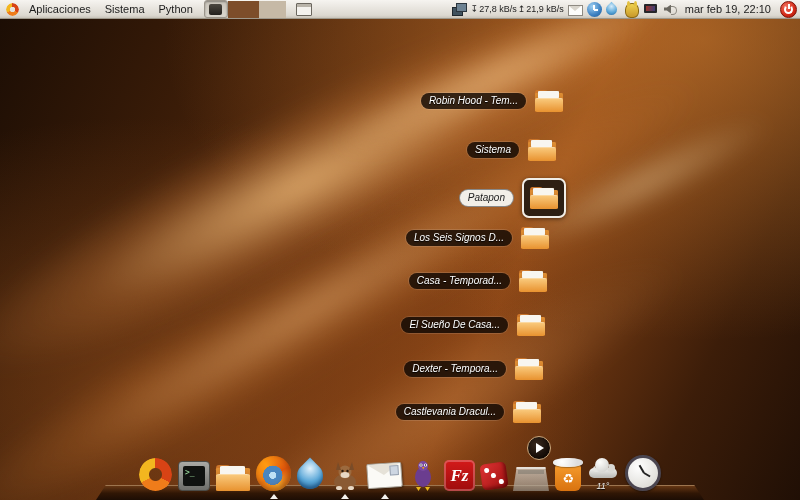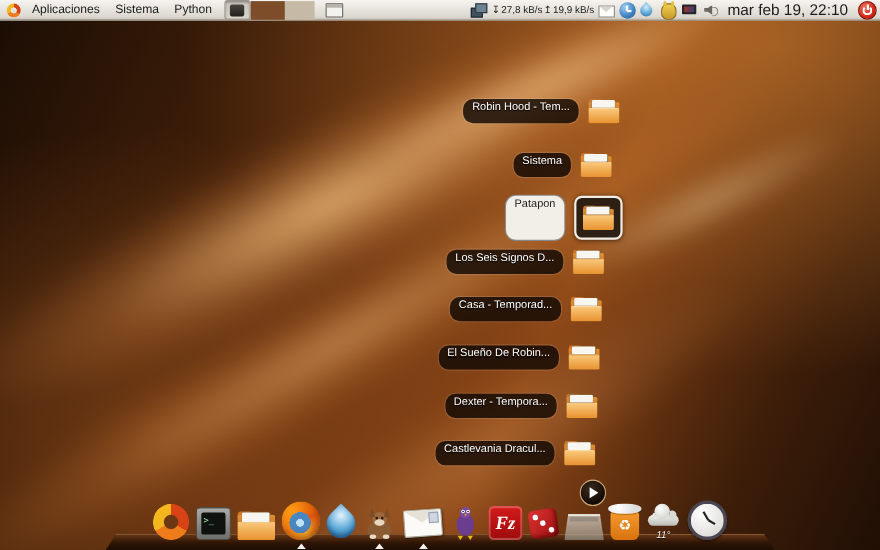--- a/index.html
+++ b/index.html
@@ -36,21 +36,21 @@
     background:linear-gradient(#c9c4ba,#dad6cd);box-shadow:inset 0 1px 2px rgba(0,0,0,.35);
     display:flex;align-items:center;justify-content:center;}
   .pressed-btn i{width:13px;height:11px;background:linear-gradient(#4a4640,#23201c);border-radius:2px;display:block;}
   .swatch{height:17px;display:inline-block;}
   .sw-brown{width:31px;background:#7d4d2a;}
   .sw-tan{width:27px;background:#c6b9a6;}
   .showdesk{width:14px;height:11px;border:1px solid #6b675f;background:#f4f2ee;margin-left:10px;position:relative;border-radius:1px;}
   .showdesk::before{content:"";position:absolute;left:0;right:0;top:0;height:3px;background:#b9b4aa;}
   .pright{position:absolute;right:0;top:0;height:18px;display:flex;align-items:center;gap:4px;padding-right:3px;}
   .net-text{font-size:9px;color:#222;display:flex;align-items:center;gap:1px;white-space:nowrap;}
-  .clock-text{font-size:14px;color:#1c1c1c;padding:0 3px;white-space:nowrap;}
+  .clock-text{font-size:11px;color:#1c1c1c;padding:0 3px;white-space:nowrap;}
   .tico{width:15px;height:15px;position:relative;display:inline-block;}
   .t-net::before{content:"";position:absolute;left:0;bottom:1px;width:9px;height:7px;background:#40525e;border:1px solid #20282e;}
   .t-net::after{content:"";position:absolute;right:0;top:1px;width:9px;height:7px;background:#6d8292;border:1px solid #2c363e;}
   .t-mail{top:1px;}
   .t-mail::before{content:"";position:absolute;left:0;top:2px;width:13px;height:9px;background:#fdfdfb;border:1px solid #8e8a82;}
   .t-mail::after{content:"";position:absolute;left:1px;top:3px;width:0;height:0;
     border-left:6px solid transparent;border-right:6px solid transparent;border-top:5px solid #d9d5cc;}
   .t-alarm{border-radius:50%;background:radial-gradient(circle at 35% 30%,#9fd0f2,#3b7fc0 60%,#1e5a94);}
   .t-alarm::before{content:"";position:absolute;left:6px;top:3px;width:2px;height:5px;background:#fff;}
   .t-alarm::after{content:"";position:absolute;left:7px;top:7px;width:4px;height:2px;background:#fff;}
@@ -73,21 +73,21 @@
   
   .folder{position:relative;}
   .folder .f-tab{position:absolute;top:0;left:0;width:45%;height:24%;background:#cf762a;border-radius:20% 30% 0 0/55% 60% 0 0;}
   .folder .f-back{position:absolute;top:12%;left:0;right:0;bottom:0;background:linear-gradient(#df8f34,#bd651c);border-radius:6%;}
   .folder .f-paper{position:absolute;top:5%;left:12%;right:16%;height:32%;background:#f8f6f0;border-radius:8%;box-shadow:0 0 1px #8a6a3a;}
   .folder .f-front{position:absolute;left:0;right:0;bottom:0;height:60%;border-radius:10% 10% 8% 8%;
     background:linear-gradient(#f9c87a,#e8922f);border-top:1px solid #fbd9a2;}
   .folder.sm{width:28px;height:22px;}
   .folder.lg{width:34px;height:26px;}
   
-  .stack-row{position:absolute;display:flex;gap:9px;z-index:10;}
+  .stack-row{position:absolute;display:flex;align-items:center;gap:9px;z-index:10;font-style:italic;}
   .slabel{background:rgba(14,8,4,.8);color:#fff;font-size:10px;line-height:12px;padding:2px 8px;
     border-radius:9px;white-space:nowrap;text-shadow:0 1px 1px #000;box-shadow:0 0 0 1px rgba(255,255,255,.12);}
   .stack-row.sel .slabel{background:#f2efe8;color:#1d1d1d;text-shadow:none;box-shadow:0 0 0 1px #888;}
   .sel-box{width:40px;height:36px;background:rgba(20,18,16,.82);border:2px solid #f0ede6;border-radius:7px;
     display:flex;align-items:center;justify-content:center;box-shadow:0 1px 4px rgba(0,0,0,.5);}
   .play-more{position:absolute;left:527px;top:436px;width:22px;height:22px;border-radius:50%;z-index:10;
     background:radial-gradient(circle at 40% 35%,#3a2a1e,#120a05 70%);border:1px solid #caa87e;
     display:flex;align-items:center;justify-content:center;}
   .play-more i{width:0;height:0;border-left:8px solid #fff;border-top:5px solid transparent;border-bottom:5px solid transparent;margin-left:2px;}
   
@@ -176,21 +176,21 @@
     <span class="swatch sw-brown"></span>
     <span class="swatch sw-tan"></span>
     <span class="showdesk"></span>
   </div>
   <div class="pright">
     <span class="tico t-net"></span>
     <span class="net-text">
       <span>↧</span>
       <span>27,8 kB/s</span>
       <span>↥</span>
-      <span>19,9 kB/s</span>
+      <span>21,9 kB/s</span>
     </span>
     <span class="tico t-mail"></span>
     <span class="tico t-alarm"></span>
     <span class="tico">
         <span class="t-drop" style="display:block"></span>
       </span>
     <span class="tico">
         <span class="t-creature" style="display:block;position:relative"></span>
       </span>
     <span class="tico t-display"></span>
@@ -241,21 +241,21 @@
 <div class="stack-row" style="top:270px;right:253px">
   <span class="slabel">Casa - Temporad...</span>
   <div class="folder sm">
       <i class="f-tab"></i>
       <i class="f-back"></i>
       <i class="f-paper"></i>
       <i class="f-front"></i>
     </div>
 </div>
 <div class="stack-row" style="top:314px;right:255px">
-  <span class="slabel">El Sueño De Robin...</span>
+  <span class="slabel">El Sueño De Casa...</span>
   <div class="folder sm">
       <i class="f-tab"></i>
       <i class="f-back"></i>
       <i class="f-paper"></i>
       <i class="f-front"></i>
     </div>
 </div>
 <div class="stack-row" style="top:358px;right:257px">
   <span class="slabel">Dexter - Tempora...</span>
   <div class="folder sm">

